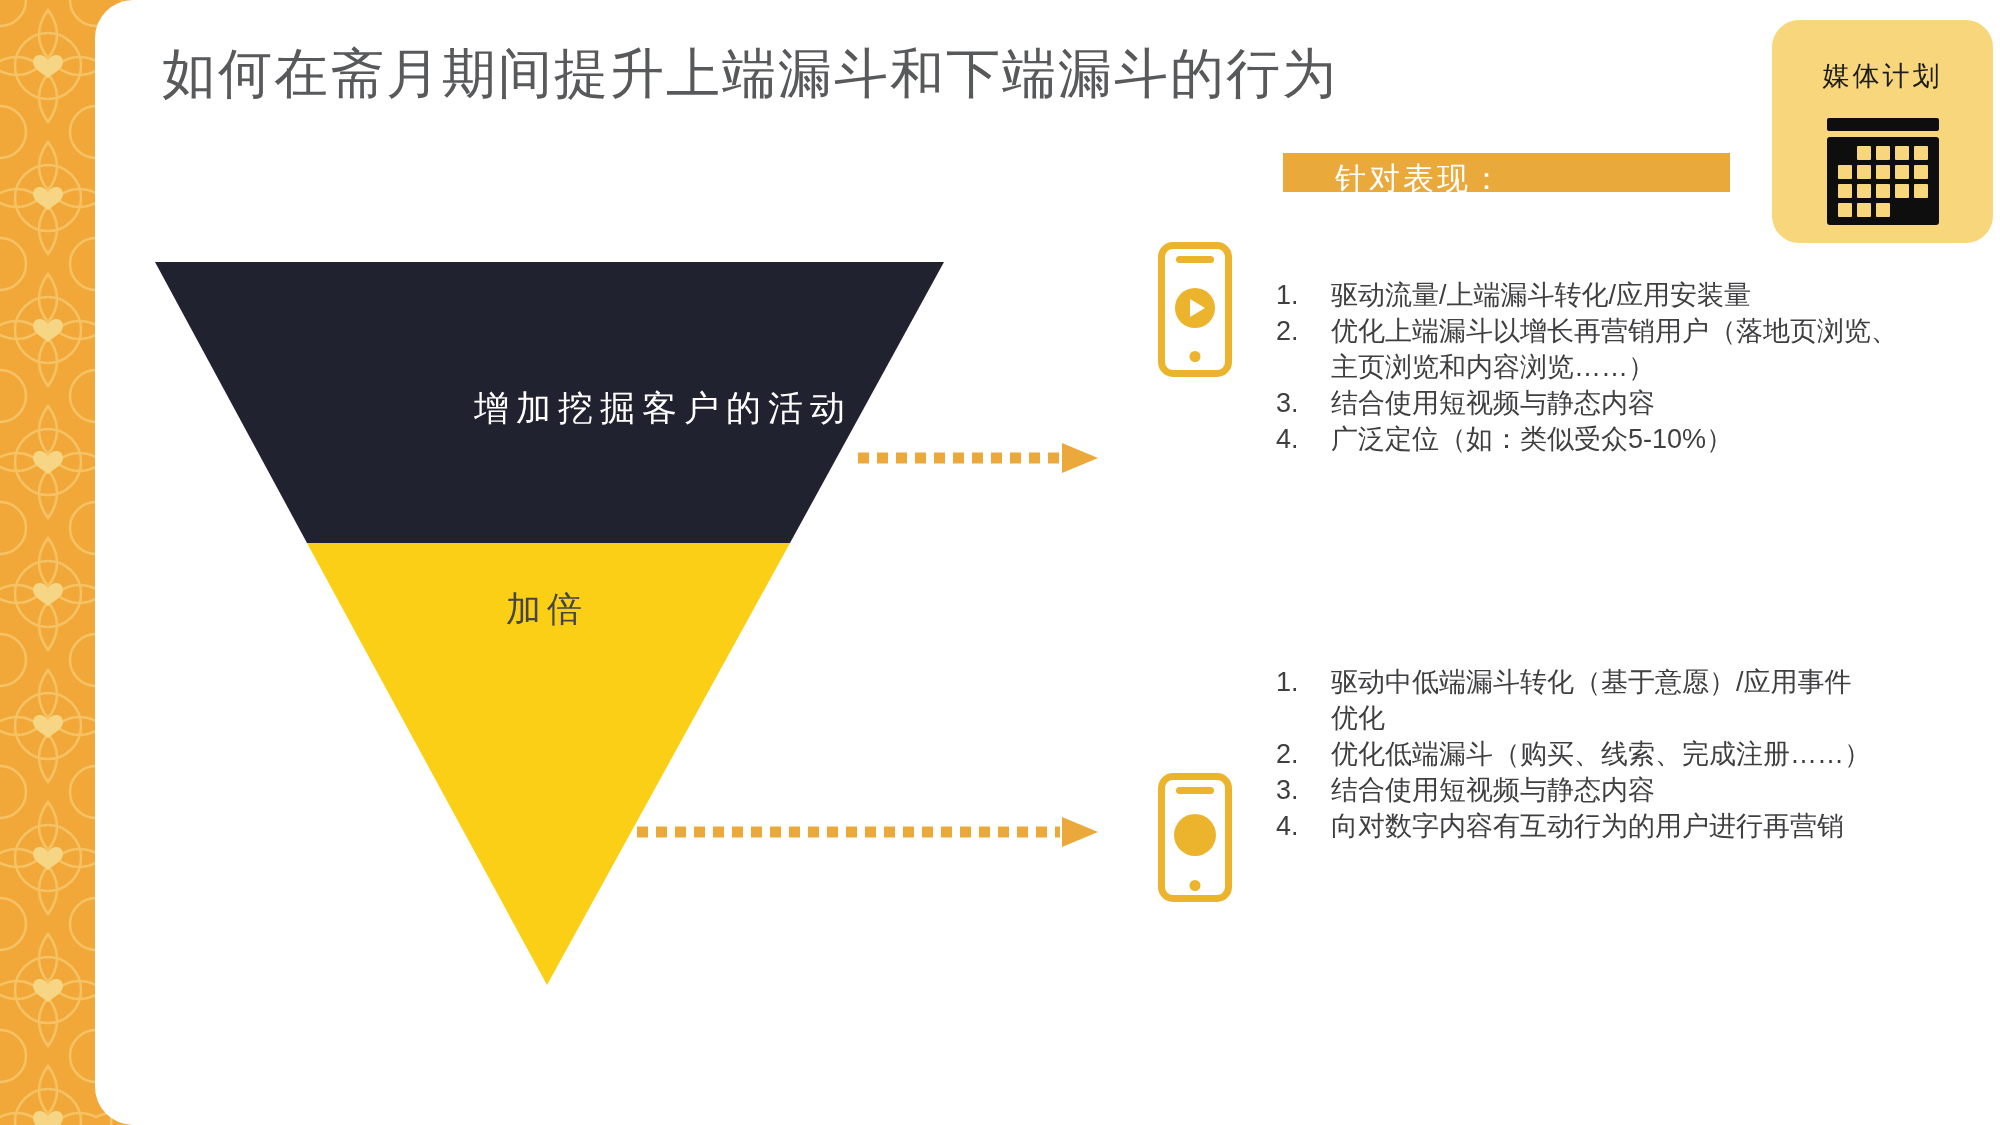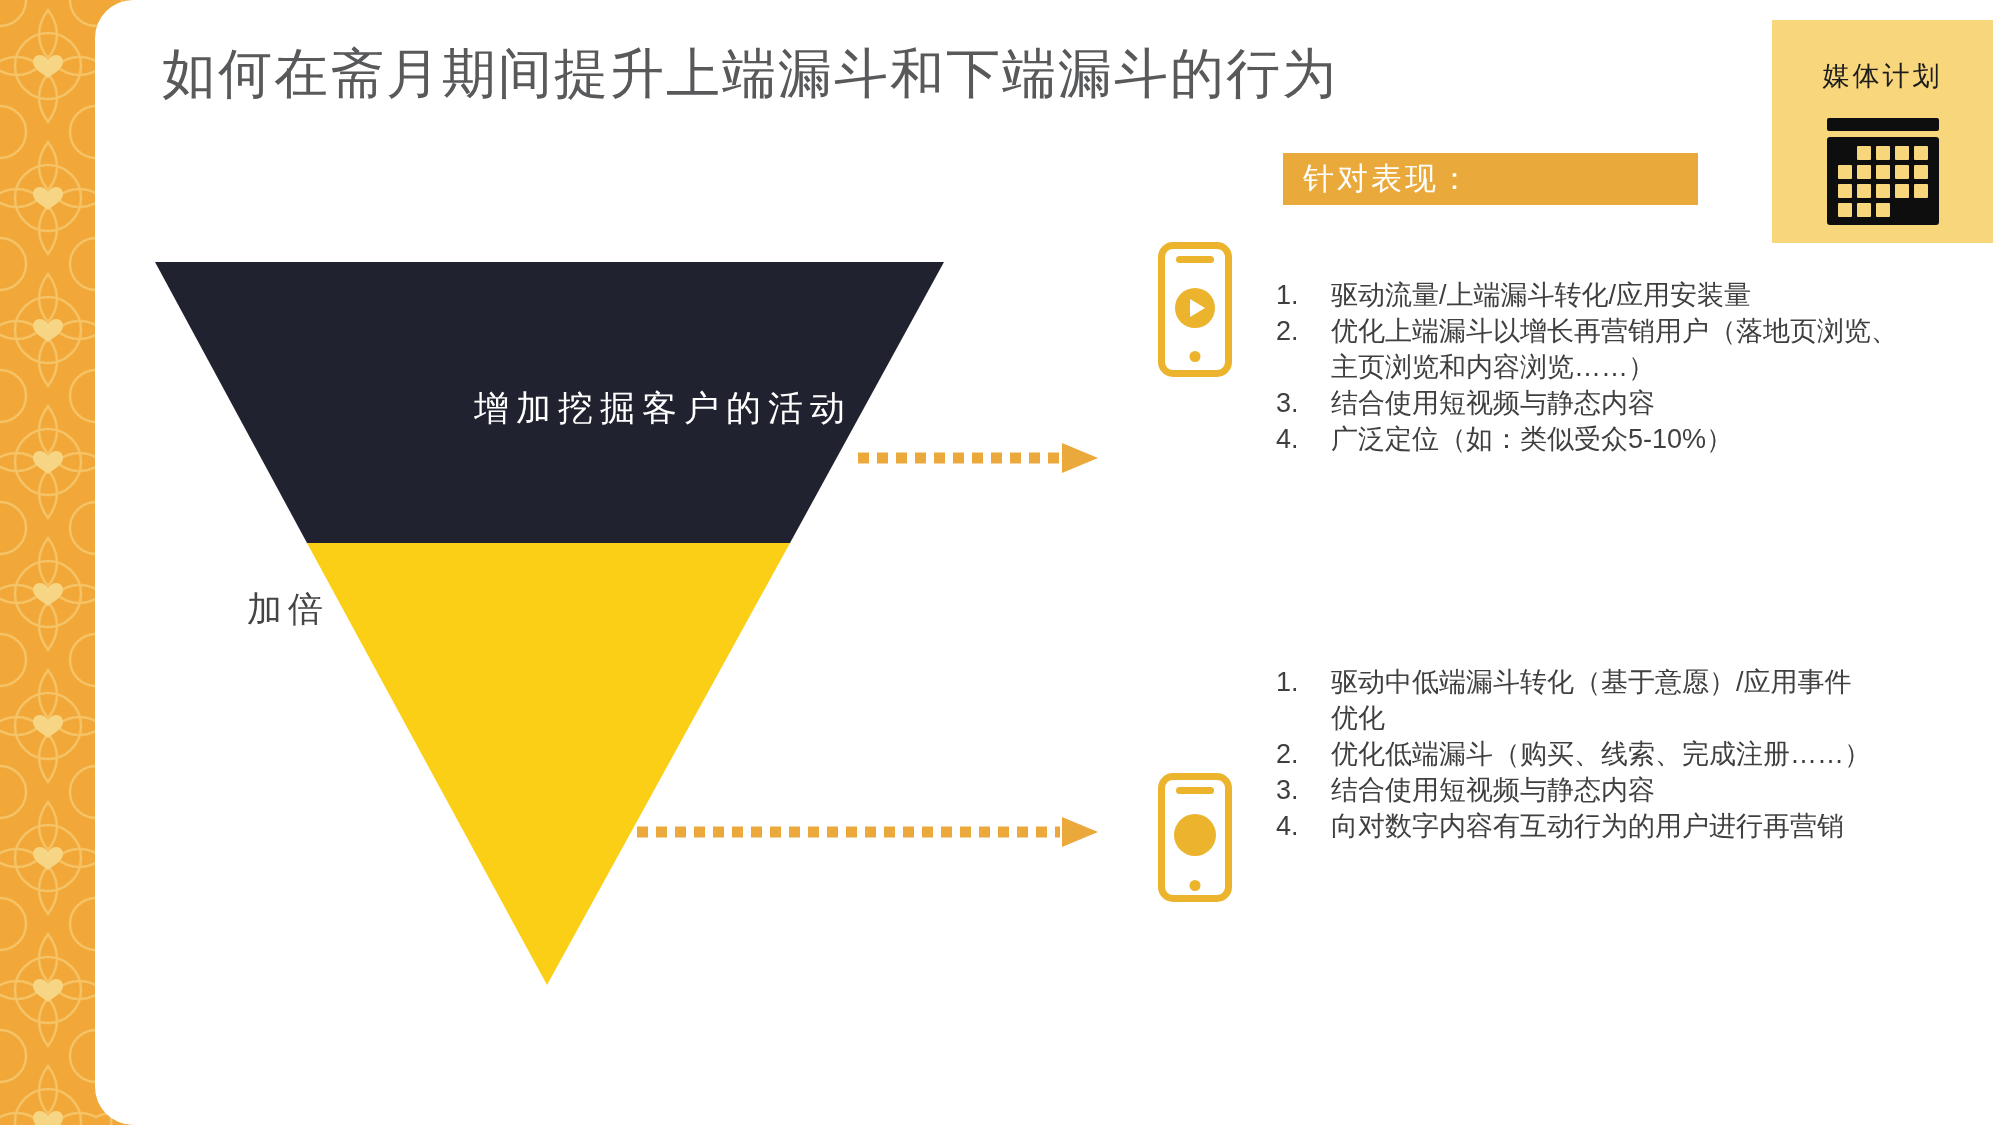--- a/index.html
+++ b/index.html
@@ -12,42 +12,42 @@
   
   .card { position:absolute; left:95px; top:0; right:0; bottom:0; background:#ffffff;
           border-radius:38px 0 0 38px; z-index:1; }
 
   .content { position:absolute; inset:0; z-index:2; }
 
   .page-title { position:absolute; left:150px; top:26px; margin:12px; font-size:54px; font-weight:400;
                 color:#58595B; letter-spacing:2px; white-space:nowrap; }
 
   
-  .badge { position:absolute; left:1772px; top:20px; width:221px; height:223px; background:#F8D77C; }
+  .badge { position:absolute; left:1772px; top:20px; width:221px; height:223px; background:#F8D77C;border-radius:27px; }
   .badge-label { display:block; text-align:center; margin-top:38px; font-size:27px; letter-spacing:3px;
                  color:#1C1C1C; }
   .cal { width:112px; margin:24px auto 0; }
   .cal-top { height:13px; background:#0E0E0E; border-radius:2px; }
   .cal-body { margin-top:6px; height:88px; background:#0E0E0E; border-radius:3px; box-sizing:border-box;
               padding:9px 10px; display:grid; grid-template-columns:repeat(5,14px); grid-auto-rows:14px;
               gap:5px; justify-content:center; }
   .cal-cell { background:#F8D77C; border-radius:1px; }
   .cal-cell.empty { background:transparent; }
 
   
-  .perf-bar { position:absolute; left:1283px; top:153px; width:415px; height:52px; background:#E9A93B; }
+  .perf-bar { position:absolute; left:1283px; top:153px; width:415px; height:39px; background:#E9A93B;padding-left:32px; }
   .perf-bar span { display:block; line-height:52px; padding-left:20px; color:#ffffff; font-size:31px;
                    letter-spacing:3px; }
 
   
   .funnel-svg { position:absolute; left:0; top:0; pointer-events:none; }
 
   .funnel-label-top { position:absolute; left:252px; top:386px; width:600px; text-align:right;
                       color:#ffffff; font-size:35px; letter-spacing:7px; line-height:44px; }
-  .funnel-label-bottom { position:absolute; left:247px; top:586px; width:600px; 
+  .funnel-label-bottom { position:absolute; left:247px; top:586px; width:600px; text-align:center;
                          color:#454545; font-size:35px; letter-spacing:6px; line-height:46px; }
 
   
   .phone { position:absolute; left:1158px; width:74px; border:7px solid #ECB32D; border-radius:15px;
            background:#ffffff; box-sizing:border-box; }
   .phone-1 { top:242px; height:135px; }
   .phone-2 { top:773px; height:129px; }
   .speaker { position:absolute; left:50%; transform:translateX(-50%); top:7px; width:38px; height:7px;
              border-radius:4px; background:#ECB32D; }
   .home-dot { position:absolute; left:50%; transform:translateX(-50%); width:11px; height:11px;

